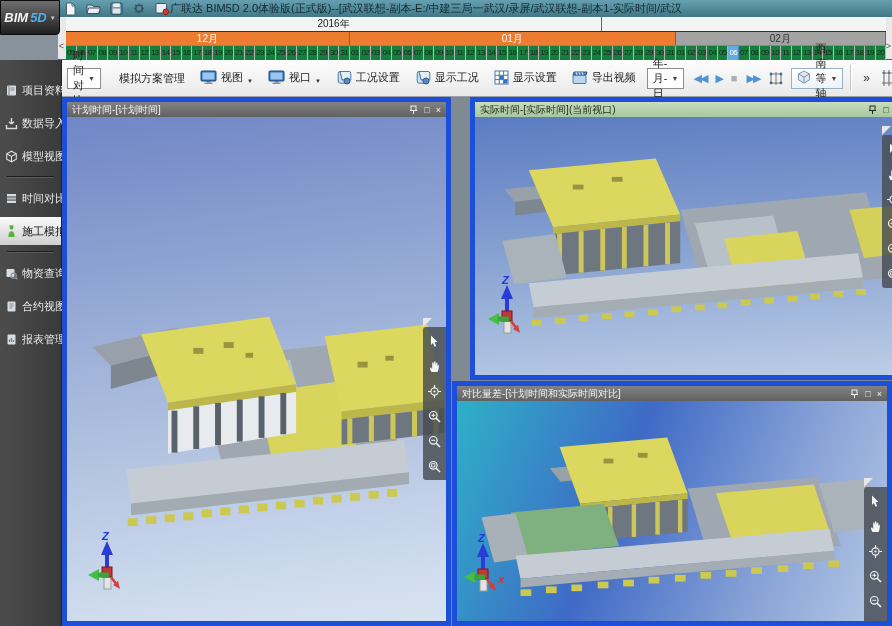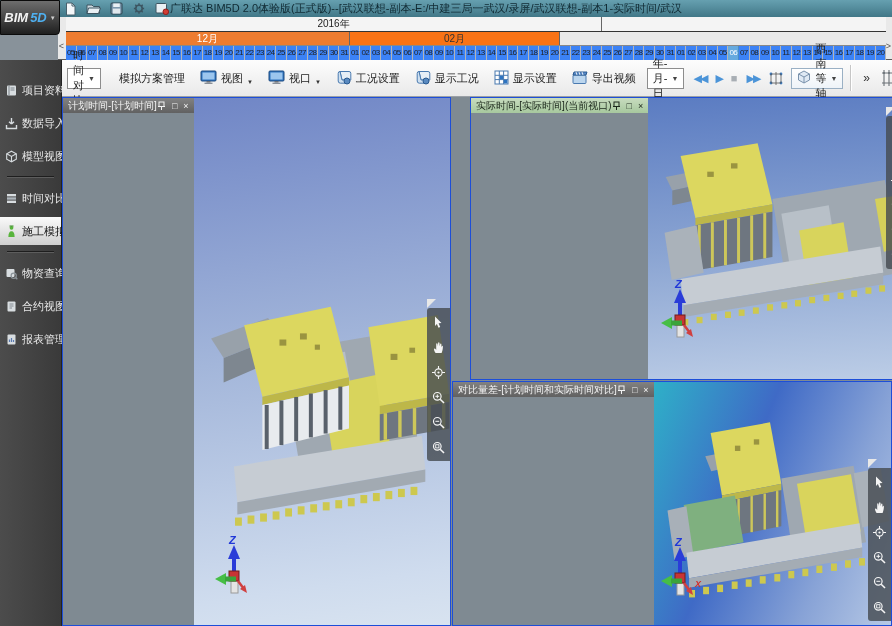--- a/index.html
+++ b/index.html
@@ -28,56 +28,56 @@
   
   #timeline{position:absolute;left:58px;top:17px;width:834px;height:43px;background:#e9e9e9;
     border-bottom:1px solid #5a5a5a;box-sizing:border-box;padding:0 6px 0 8px}
   .tl-scroll{position:absolute;font-size:9px;color:#555;top:24px;width:7px;text-align:center;cursor:pointer}
   #tl-left{left:0}#tl-right{right:0}
   #tl-years{display:flex;height:14px;background:#f4f4f4;border-bottom:1px solid #333}
   .tl-year{box-sizing:border-box;border-right:1px solid #666;font-size:10px;color:#222;
     text-align:center;line-height:14px;overflow:hidden}
   #tl-months{display:flex;height:13px;border-bottom:1px solid #888}
   .tl-month{box-sizing:border-box;border-right:1px solid #666;font-size:10px;text-align:center;
-    line-height:13px;background:#f97316;color:#333;overflow:hidden}
+    line-height:13px;background:#a3a3a3;color:#333;overflow:hidden}
   .tl-month.act{background:#ee7c30;color:#fff}
-  #tl-days{display:flex;height:14px;background:#3b82f6}
+  #tl-days{display:flex;height:14px;background:#15803d}
   .tl-day{flex:1;box-sizing:border-box;border-right:1px solid #b4b4b4;font-size:8px;
     letter-spacing:-.7px;color:#222;text-align:center;line-height:14px;overflow:hidden}
   .tl-day.sel{background:#66aadf;color:#fff;border-right-color:#4a8cc4}
   
   #toolbar{position:absolute;left:62px;top:60px;width:830px;height:37px;box-sizing:border-box;
     background:linear-gradient(#fdfdfd,#e9e9e9);border-bottom:1px solid #9aa0a6;
     display:flex;align-items:center;gap:7px;padding:0 5px;font-size:11px;color:#222}
   .dd{background:#fff;border:1px solid #8d8d8d;height:21px;display:flex;align-items:center;
     padding:0 5px;box-sizing:border-box;gap:4px}
   .dd .caret{margin-left:auto;font-size:7px;color:#444}
   #dd-sim{width:184px}
   #dd-date{width:68px}
   #dd-view{width:112px;border-color:#9ab0c4;background:linear-gradient(#fff,#eef3f8)}
-  .tbtn{display:flex;align-items:center;gap:4px;padding:2px 4px;border-radius:2px;white-space:nowrap}
+  .tbtn{display:flex;align-items:flex-start;gap:4px;padding:2px 4px;border-radius:2px;white-space:nowrap}
   .tbtn .mini-caret{font-size:6px;color:#333;margin-top:8px}
   .sep{width:1px;height:26px;background:#c6c6c6;box-shadow:1px 0 0 #fff}
   #playback{display:flex;align-items:center;gap:9px;margin:0 2px}
   .pb{color:#4b94d8;font-size:11px;letter-spacing:-2px;cursor:pointer}
   .pb.dis{color:#a8aeb4;letter-spacing:0}
   #tb-overflow{font-size:12px;color:#333;margin-left:2px}
   #tb-right{margin-left:auto;display:flex;align-items:center;gap:10px}
   
   #sidebar{position:absolute;left:0;top:60px;width:62px;height:588px;
     background:linear-gradient(90deg,#4c4c4c,#3a3a3a);border-right:1px solid #222;
     box-sizing:border-box;padding-top:11px}
   .side-item{height:28px;margin:5px 0;display:flex;align-items:center;gap:4px;
     padding-left:5px;color:#e9e9e9;font-size:11px;cursor:pointer;white-space:nowrap}
   .side-item.selected{background:linear-gradient(#fafafa,#cfcfcf);color:#111}
   .si-icon{width:13px;height:13px;display:inline-flex;flex:none}
   .side-div{height:1px;background:#1e1e1e;border-bottom:1px solid #5d5d5d;margin:6px 7px}
   
   #main{position:absolute;left:62px;top:97px;width:830px;height:529px;background:#7f8a92}
-  .panel{position:absolute;box-sizing:border-box;border:1px solid #1d4ed8;display:flex;flex-direction:row}
+  .panel{position:absolute;box-sizing:border-box;border:5px solid #1d4ed8;display:flex;flex-direction:column}
   #panel1{left:0;top:0;width:389px;height:529px}
   #panel2{left:390;top:0;width:440px;height:283px}
   #panel2{left:408px;top:0;width:440px;height:283px}
   #panel3{left:390px;top:284px;width:440px;height:245px}
   .panel-head{height:15px;flex:none;display:flex;align-items:center;padding:0 5px;font-size:10px;
     background:linear-gradient(#828282,#616161);color:#f2f2f2}
   .panel.active .panel-head{background:linear-gradient(#c8dcbf,#a7c89e);color:#1c281c}
   .ph-title{white-space:nowrap;overflow:hidden}
   .ph-btns{margin-left:auto;display:flex;align-items:center;gap:6px}
   .ph-btn{cursor:pointer;line-height:10px;font-size:9px;display:inline-flex;align-items:center}
@@ -164,20 +164,21 @@
 </div>
 
 <div id="timeline">
   <span class="tl-scroll" id="tl-left">&lt;</span>
   <span class="tl-scroll" id="tl-right">&gt;</span>
   <div id="tl-years">
       <div class="tl-year" style="width: 65.3846%;">2016年</div>
     </div>
   <div id="tl-months">
       <div class="tl-month act" style="width: 34.6154%;">12月</div>
+      <div class="tl-month act" style="width: 39.7436%;">01月</div>
       <div class="tl-month" style="width: 25.641%;">02月</div>
     </div>
   <div id="tl-days">
       <div class="tl-day">05</div>
       <div class="tl-day">06</div>
       <div class="tl-day">07</div>
       <div class="tl-day">08</div>
       <div class="tl-day">09</div>
       <div class="tl-day">10</div>
       <div class="tl-day">11</div>

